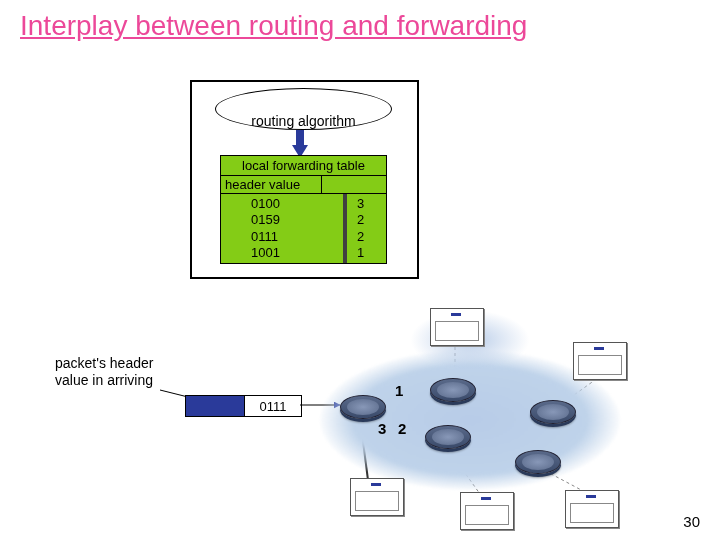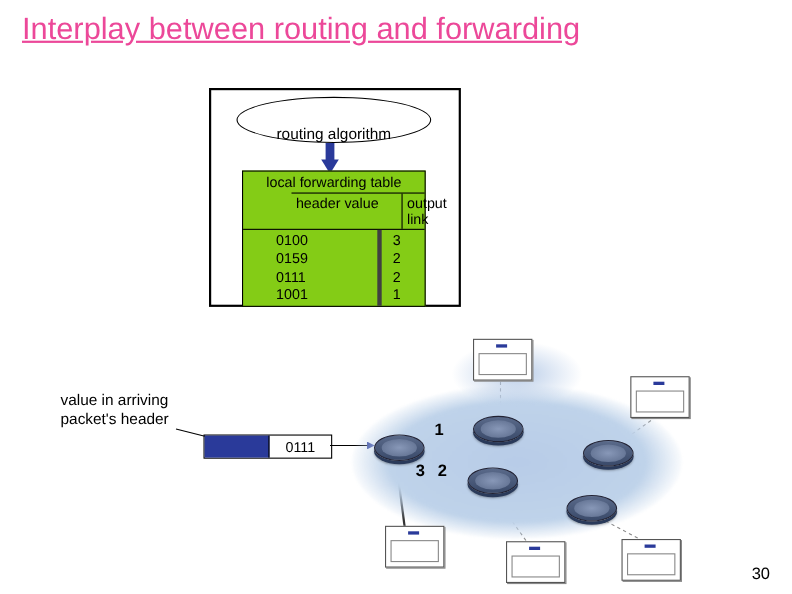--- a/index.html
+++ b/index.html
@@ -52,21 +52,20 @@
   }
   .ft-title {
     text-align: center;
     font-size: 13px;
     padding: 2px 0;
   }
   .ft-head {
     display: flex;
     border-top: 1px solid #000;
     font-size: 13px;
-    margin-left: 44px;
   }
   .ft-head > div {
     padding: 1px 4px;
   }
   .col-h { flex: 0 0 92px; border-right: 1px solid #000; }
   .col-o { flex: 1; }
   .ft-body {
     display: flex;
     border-top: 1px solid #000;
     font-size: 13px;
@@ -220,41 +219,40 @@
   <line x1="455" y1="380" x2="455" y2="346" stroke="#888" stroke-width="1" stroke-dasharray="3,3"></line>
   <line x1="560" y1="405" x2="595" y2="380" stroke="#888" stroke-width="1" stroke-dasharray="3,3"></line>
   <line x1="445" y1="445" x2="480" y2="494" stroke="#888" stroke-width="1" stroke-dasharray="3,3"></line>
   <line x1="540" y1="468" x2="585" y2="492" stroke="#888" stroke-width="1" stroke-dasharray="3,3"></line>
 </svg>
 
 <div class="ft-box">
   <div class="ft-title">local forwarding table</div>
   <div class="ft-head">
     <div class="col-h">header value</div>
-    <div class="col-o">output link</div>
   </div>
   <div class="ft-body">
     <div class="ft-col-h">
       <div>0100</div>
       <div>0159</div>
       <div>0111</div>
       <div>1001</div>
     </div>
     <div class="ft-col-o">
       <div>3</div>
       <div>2</div>
       <div>2</div>
       <div>1</div>
     </div>
   </div>
 </div>
 
 <div class="arriving">
+  <div>packet's header</div>
   <div>value in arriving</div>
-  <div>packet's header</div>
 </div>
 
 <div class="packet">
   <div class="hdr"></div>
   <div class="val">0111</div>
 </div>
 
 <div class="cloud"></div>
 <div class="cloud2"></div>
 

